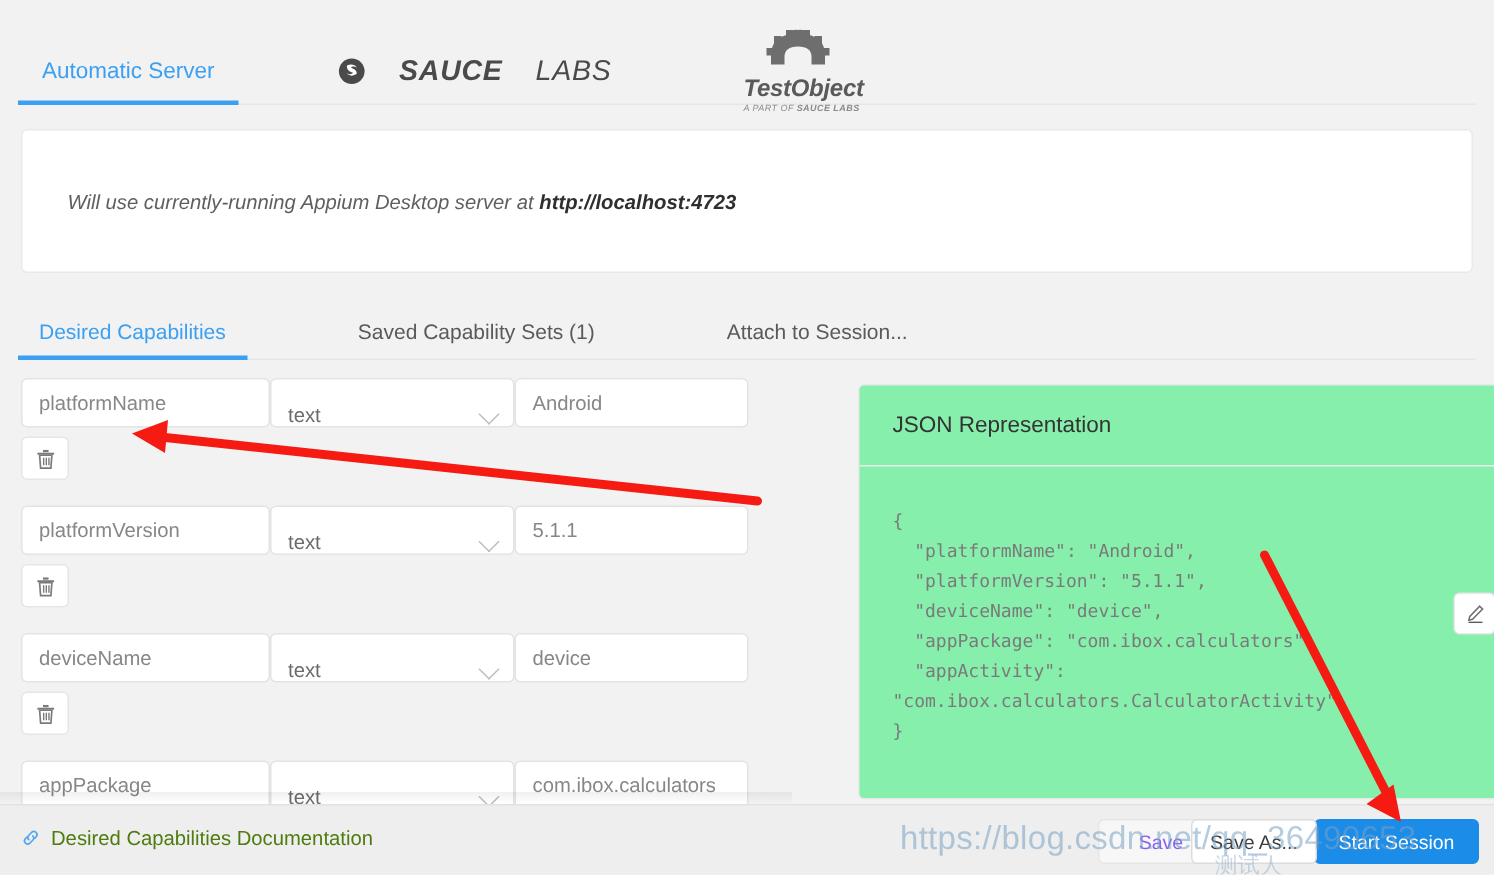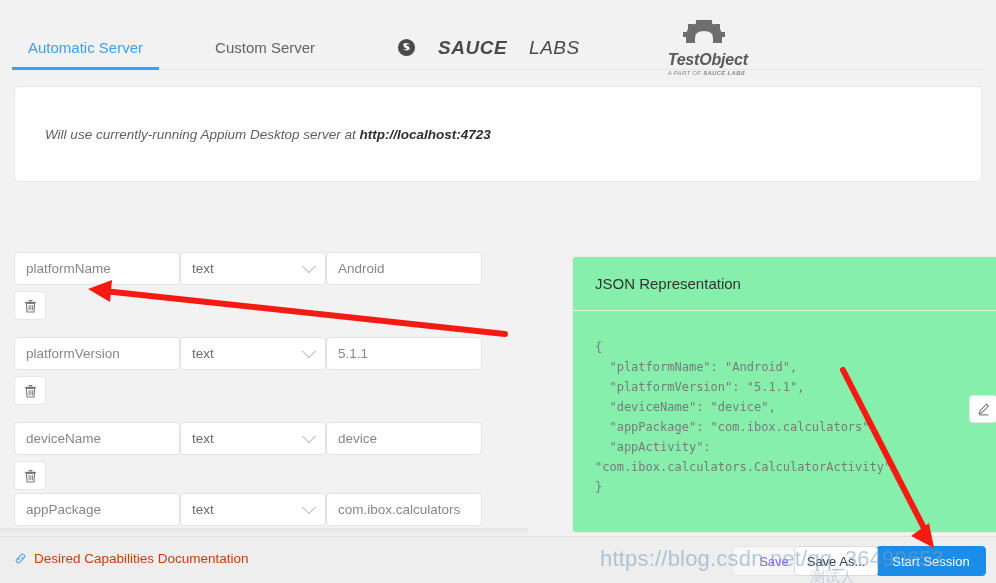--- a/index.html
+++ b/index.html
@@ -144,21 +144,21 @@
     background: #ffffff;
     border: 1px solid #e3e3e3;
     border-radius: 4px;
     display: flex;
     align-items: center;
     padding: 0 11px;
     font-size: 13.5px;
     color: #878787;
   }
   .field-name  { width: 166px; }
-  .field-type  { width: 146px; justify-content: space-between; color: #6b6b6b; }
+  .field-type  { width: 163px; justify-content: space-between; color: #6b6b6b; align-items: flex-end; }
   .field-value { width: 156px; }
   .chev {
     width: 10px; height: 10px;
     border-right: 1.5px solid #bdbdbd;
     border-bottom: 1.5px solid #bdbdbd;
     transform: rotate(45deg) translate(-2px,-2px);
     flex: none;
   }
   .del-btn {
     margin-top: 6px;
@@ -218,21 +218,21 @@
     left: 0; bottom: 0;
     width: 996px; height: 47px;
     background: #eeeeee;
     border-top: 1px solid #e2e2e2;
   }
   .doc-link {
     position: absolute;
     left: 14px; top: 14px;
     display: flex; align-items: center; gap: 7px;
     font-size: 13.5px;
-    color: #c2410c;
+    color: #4d7c0f;
     cursor: pointer;
   }
   .btn {
     position: absolute;
     height: 30px;
     border-radius: 4px;
     display: flex; align-items: center; justify-content: center;
     font-size: 13px;
     cursor: pointer;
     white-space: nowrap;
@@ -297,23 +297,20 @@
   }
 </style>
 </head>
 <body>
 
 <div id="app">
 
   <div class="server-tabbar">
     <div class="server-tab active">
       <span>Automatic Server</span>
-    </div>
-    <div class="server-tab" style="margin-left:40px">
-      <span>Custom Server</span>
     </div>
 
     <div class="tab-logo" style="margin-left:48px">
       <span class="sauce-wordmark">
         <svg width="19" height="19" viewBox="0 0 20 20">
           <circle cx="10" cy="10" r="9" fill="#4a4a4a"></circle>
           <path d="M6.5 6.2 C9 4.6 12.5 5.4 13.6 7.4 C12 6.3 10.2 6.6 9.3 7.6 C11.2 8.1 13.4 9 13.6 11.6 C11.2 13.8 7.7 13.4 6.4 11.3 C8.2 12.6 10.2 12.2 11 11.1 C9.1 10.6 6.7 9.8 6.5 6.2 Z" fill="#ffffff"></path>
         </svg>
         <span class="sauce-bold">SAUCE</span>
           <span class="sauce-light">LABS</span>
@@ -336,20 +333,31 @@
           <div class="to-sub"><span>A PART OF </span><b>SAUCE LABS</b></div>
         </span>
       </span>
     </div>
   </div>
 
   <div class="server-card">
     <div class="server-card-text"><span>Will use currently-running Appium Desktop server at </span><b>http://localhost:4723</b></div>
   </div>
 
+  <div class="caps-tabbar">
+    <div class="caps-tab active">
+      <span>Desired Capabilities</span>
+    </div>
+    <div class="caps-tab">
+      <span>Saved Capability Sets (1)</span>
+    </div>
+    <div class="caps-tab">
+      <span>Attach to Session...</span>
+    </div>
+  </div>
 
   <div class="caps-editor">
 
     <div class="cap-row" style="top:0px">
       <div class="cap-fields">
         <div class="field field-name">
           <span>platformName</span>
         </div>
         <div class="field field-type">
           <span>text</span>
@@ -414,21 +422,21 @@
           <rect x="1" y="3" width="12" height="1.4" fill="#7a7a7a"></rect>
           <rect x="5" y="1" width="4" height="1.6" fill="#7a7a7a"></rect>
           <path d="M2.6 4.8 L11.4 4.8 L10.7 14 L3.3 14 Z" fill="none" stroke="#7a7a7a" stroke-width="1.2"></path>
           <rect x="5" y="6.6" width="1" height="5.4" fill="#7a7a7a"></rect>
           <rect x="6.9" y="6.6" width="1" height="5.4" fill="#7a7a7a"></rect>
           <rect x="8.8" y="6.6" width="1" height="5.4" fill="#7a7a7a"></rect>
         </svg>
       </div>
     </div>
 
-    <div class="cap-row" style="top:241px">
+    <div class="cap-row" style="top:255px">
       <div class="cap-fields">
         <div class="field field-name">
           <span>appPackage</span>
         </div>
         <div class="field field-type">
           <span>text</span>
           <span class="chev"></span>
         </div>
         <div class="field field-value">
           <span>com.ibox.calculators</span>

